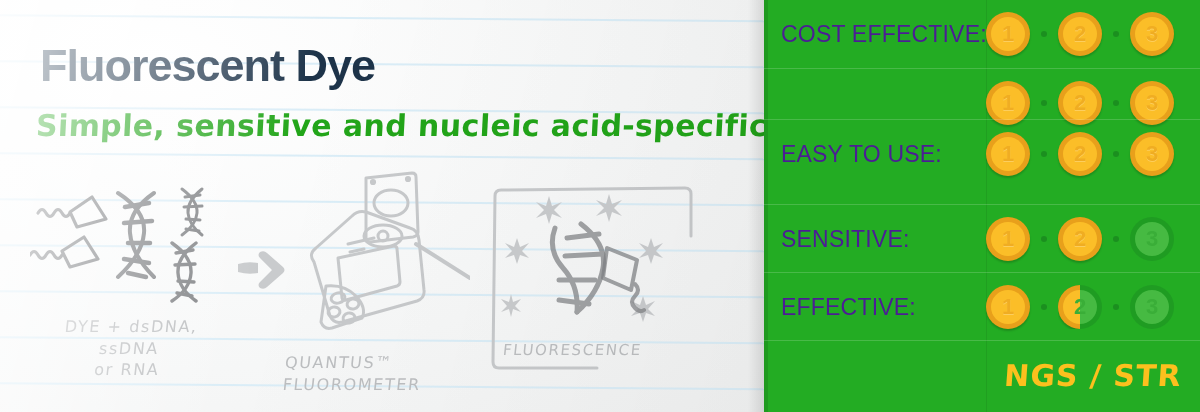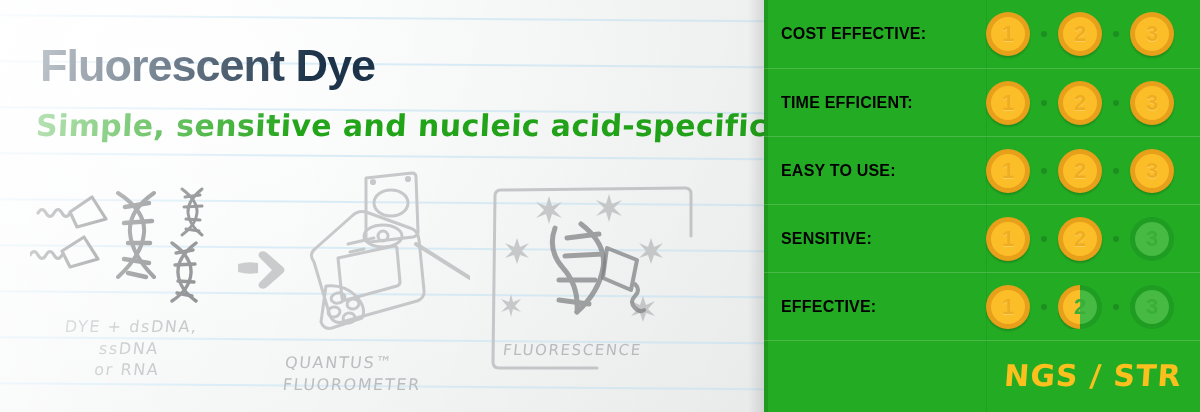--- a/index.html
+++ b/index.html
@@ -74,21 +74,21 @@
     position:absolute;left:222px;top:0;width:1px;height:412px;
     background:rgba(0,0,0,.07);
   }
   .row{
     position:absolute;left:0;width:436px;height:68px;
     display:flex;align-items:center;
   }
   .row + .row{border-top:1px solid rgba(255,255,255,.17);}
   .row-label{
     position:absolute;left:17px;
-    font-size:16px;font-weight:bold;color:#000000;
+    font-size:23px;font-weight:normal;color:#4c1d95;
     letter-spacing:.2px;white-space:nowrap;
   }
   .coins{position:absolute;left:222px;top:0;height:68px;width:214px;
     display:flex;align-items:center;}
   .coin{
     position:relative;width:44px;height:44px;border-radius:50%;
     display:flex;align-items:center;justify-content:center;
     flex:0 0 auto;
   }
   .coin .ring{
@@ -293,21 +293,20 @@
         <span class="dot"></span>
         <span class="coin full">
             <span class="ring"></span>
             <span class="face"></span>
             <span class="num">3</span>
           </span>
       </span>
     </div>
 
     <div class="row" style="top:68px;">
-      <span class="row-label">TIME EFFICIENT:</span>
       <span class="coins">
         <span class="coin full">
             <span class="ring"></span>
             <span class="face"></span>
             <span class="num">1</span>
           </span>
         <span class="dot"></span>
         <span class="coin full">
             <span class="ring"></span>
             <span class="face"></span>
@@ -315,21 +314,21 @@
           </span>
         <span class="dot"></span>
         <span class="coin full">
             <span class="ring"></span>
             <span class="face"></span>
             <span class="num">3</span>
           </span>
       </span>
     </div>
 
-    <div class="row" style="top:136px;">
+    <div class="row" style="top:119px;">
       <span class="row-label">EASY TO USE:</span>
       <span class="coins">
         <span class="coin full">
             <span class="ring"></span>
             <span class="face"></span>
             <span class="num">1</span>
           </span>
         <span class="dot"></span>
         <span class="coin full">
             <span class="ring"></span>

